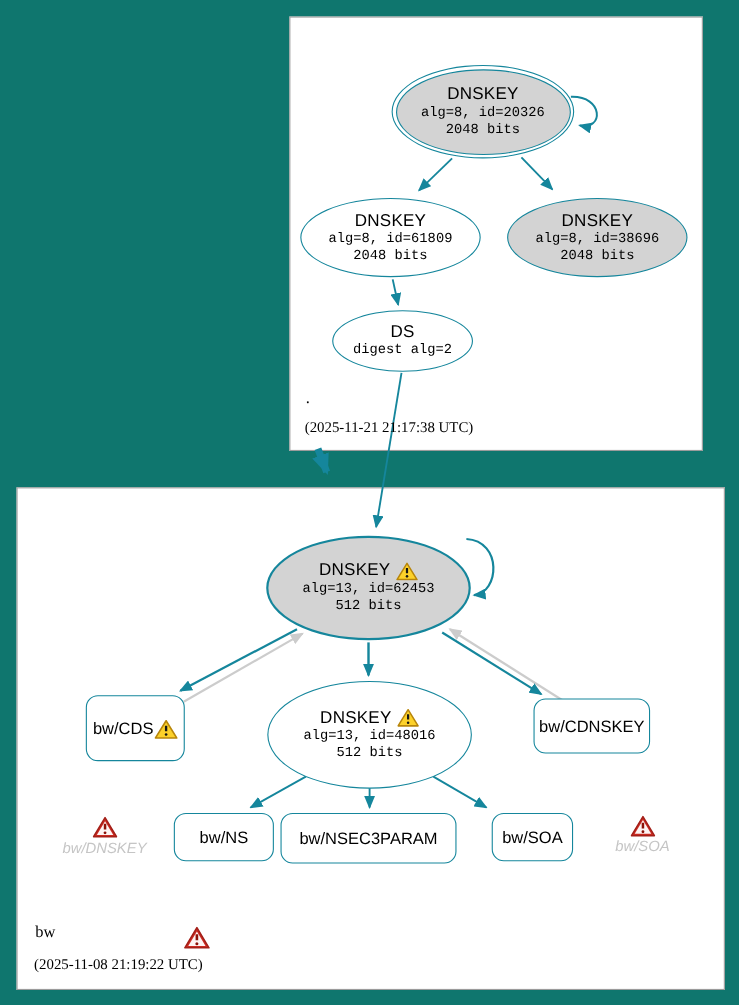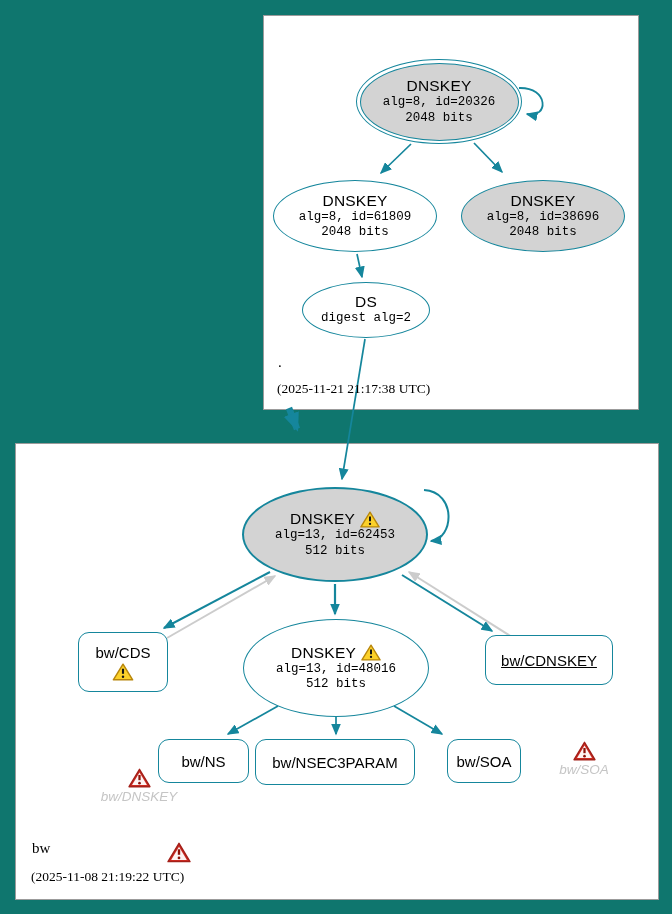--- a/index.html
+++ b/index.html
@@ -10,21 +10,21 @@
   .node-ellipse{position:absolute;display:flex;flex-direction:column;align-items:center;
                 justify-content:center;border-radius:50%;border:1.7px solid #15869c;
                 text-align:center;box-sizing:border-box;z-index:3;}
   .fill-gray{background:#d3d3d3;}
   .fill-white{background:#ffffff;}
   .double-outer{position:absolute;border:1.7px solid #15869c;border-radius:50%;
                 box-sizing:border-box;z-index:3;}
   .double-inner{position:absolute;inset:2.5px;border:1.7px solid #15869c;border-radius:50%;
                 background:#d3d3d3;display:flex;flex-direction:column;align-items:center;
                 justify-content:center;text-align:center;}
-  .node-rect{position:absolute;display:flex;flex-direction:column;align-items:center;
+  .node-rect{position:absolute;display:flex;flex-direction:row;align-items:center;
              justify-content:center;border-radius:11px;border:1.7px solid #15869c;
              background:#fff;box-sizing:border-box;z-index:3;
              font-size:15px;color:#000;}
   .title-row{display:flex;align-items:center;justify-content:center;gap:5px;}
   .node-title{font-size:15.5px;color:#000;letter-spacing:.2px;}
   .node-detail{font-family:Liberation Mono, monospace;font-size:12.5px;color:#000;line-height:1.22;}
   .zone-name{position:absolute;font-family:"Liberation Serif",serif;font-size:15px;color:#000;z-index:2;}
   .zone-ts{position:absolute;font-family:"Liberation Serif",serif;font-size:13.5px;color:#000;z-index:2;}
   .ghost{position:absolute;display:flex;flex-direction:column;align-items:center;z-index:3;}
   .ghost-label{font-style:italic;font-size:13.5px;color:#c5c5c5;margin-top:1px;white-space:nowrap;}
@@ -133,37 +133,37 @@
           <path d="M13 1.5 L24.8 20.6 H1.2 Z" fill="#fcd12a" stroke="#b8860b" stroke-width="1.8" stroke-linejoin="round"></path>
           <path d="M13 7 v6.2" stroke="#161616" stroke-width="2.6"></path>
           <circle cx="13" cy="16.8" r="1.5" fill="#161616"></circle>
         </svg>
       </span>
     </div>
     <div class="node-detail">alg=13, id=48016</div>
     <div class="node-detail">512 bits</div>
   </div>
 
-  <div class="node-rect" style="left:485px;top:635px;width:128px;height:50px;text-decoration:underline;">
+  <div class="node-rect" style="left:485px;top:635px;width:106px;height:50px;">
     <div>bw/CDNSKEY</div>
   </div>
 
   <div class="node-rect" style="left:158px;top:739px;width:91px;height:44px;">
     <div>bw/NS</div>
   </div>
 
   <div class="node-rect" style="left:255px;top:739px;width:160px;height:46px;">
     <div>bw/NSEC3PARAM</div>
   </div>
 
   <div class="node-rect" style="left:447px;top:739px;width:74px;height:44px;">
     <div>bw/SOA</div>
   </div>
 
-  <div class="ghost" style="left:53px;top:768px;width:84px;margin-left:44px;">
+  <div class="ghost" style="left:53px;top:742px;width:84px;">
     <span class="icon">
       <svg width="23" height="20" viewBox="0 0 26 23">
         <path d="M13 1.5 L25 21.5 H1 Z" fill="#cb2920" stroke="#a32019" stroke-width="1.6" stroke-linejoin="round"></path>
         <path d="M13 5.2 L21.6 19.6 H4.4 Z" fill="#fdf4f3"></path>
         <path d="M13 8 v6" stroke="#8c1208" stroke-width="2.6"></path>
         <circle cx="13" cy="17.4" r="1.5" fill="#8c1208"></circle>
       </svg>
     </span>
     <span class="ghost-label">bw/DNSKEY</span>
   </div>

